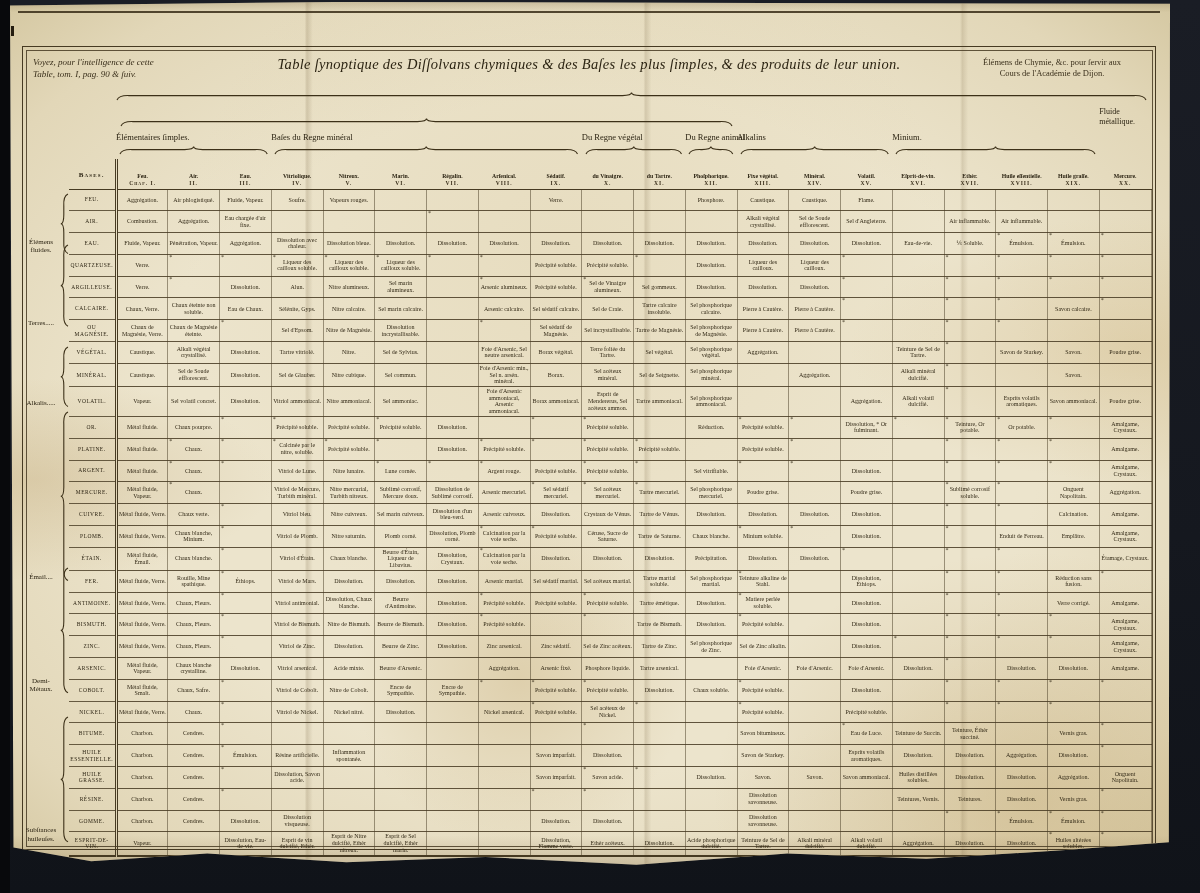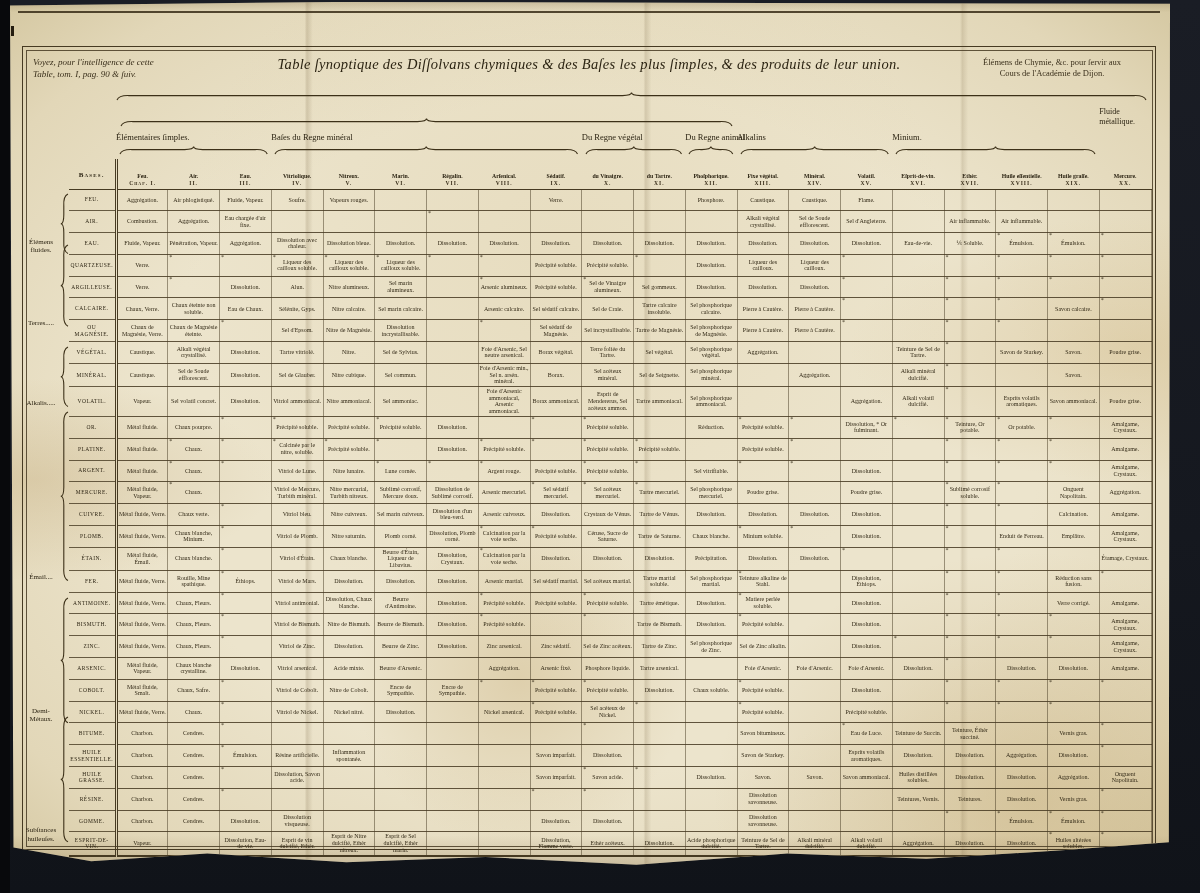--- a/index.html
+++ b/index.html
@@ -1203,21 +1203,21 @@
           <svg width="9" height="61.400000000000006" viewBox="0 0 9 61.400000000000006">
     <path d="M8,1 Q3.2,3 3.8,13 L3.8,21.700000000000003 Q3.8,30.700000000000003 0.8,30.700000000000003 Q3.8,30.700000000000003 3.8,39.7 L3.8,48.400000000000006 Q3.2,58.400000000000006 8,60.400000000000006" fill="none" stroke="#3c3018" stroke-width="1.1"></path>
           </svg>
         </div>
         <div class="rowgroup" style="top:218px;height:174.4px;">
       <span class="rg-label">Émail....</span>
           <svg width="9" height="170.4" viewBox="0 0 9 170.4">
     <path d="M8,1 Q3.2,3 3.8,13 L3.8,76.2 Q3.8,85.2 0.8,85.2 Q3.8,85.2 3.8,94.2 L3.8,157.4 Q3.2,167.4 8,169.4" fill="none" stroke="#3c3018" stroke-width="1.1"></path>
           </svg>
         </div>
-        <div class="rowgroup" style="top:404px;height:130.8px;">
+        <div class="rowgroup" style="top:374px;height:130.8px;">
       <span class="rg-label">Demi- Métaux.</span>
           <svg width="9" height="126.80000000000001" viewBox="0 0 9 126.80000000000001">
     <path d="M8,1 Q3.2,3 3.8,13 L3.8,54.400000000000006 Q3.8,63.400000000000006 0.8,63.400000000000006 Q3.8,63.400000000000006 3.8,72.4 L3.8,113.80000000000001 Q3.2,123.80000000000001 8,125.80000000000001" fill="none" stroke="#3c3018" stroke-width="1.1"></path>
           </svg>
         </div>
         <div class="rowgroup" style="top:523.2px;height:130.8px;">
       <span class="rg-label">Subſtances huileuſes.</span>
           <svg width="9" height="126.80000000000001" viewBox="0 0 9 126.80000000000001">
     <path d="M8,1 Q3.2,3 3.8,13 L3.8,54.400000000000006 Q3.8,63.400000000000006 0.8,63.400000000000006 Q3.8,63.400000000000006 3.8,72.4 L3.8,113.80000000000001 Q3.2,123.80000000000001 8,125.80000000000001" fill="none" stroke="#3c3018" stroke-width="1.1"></path>
           </svg>

